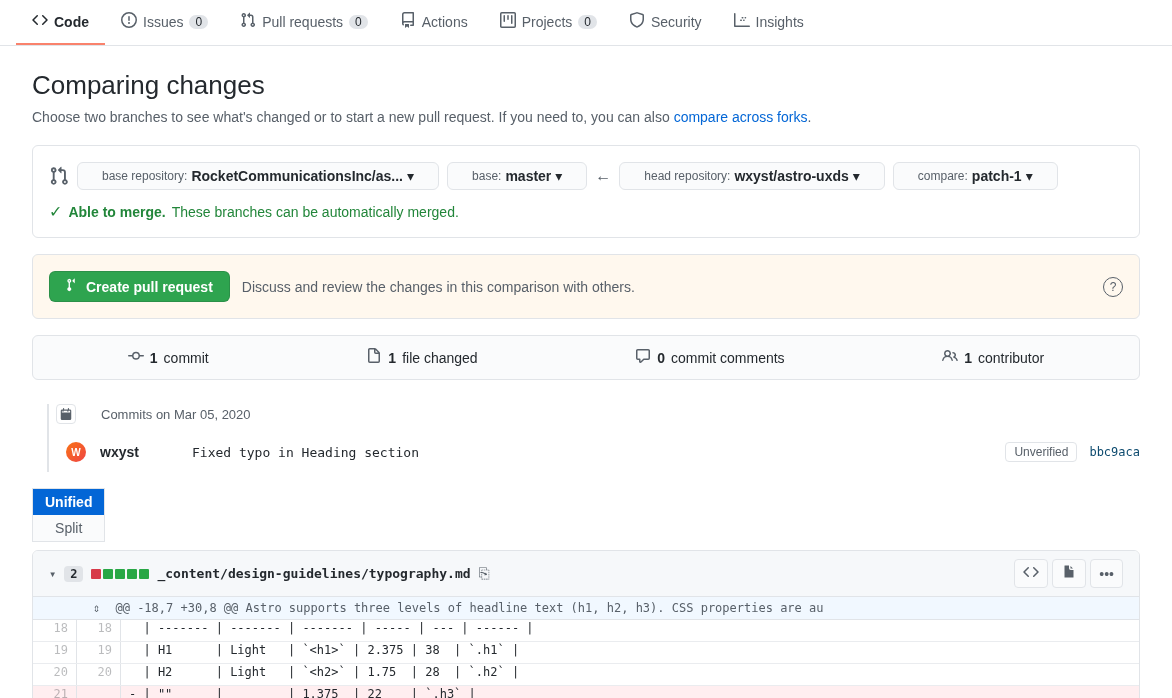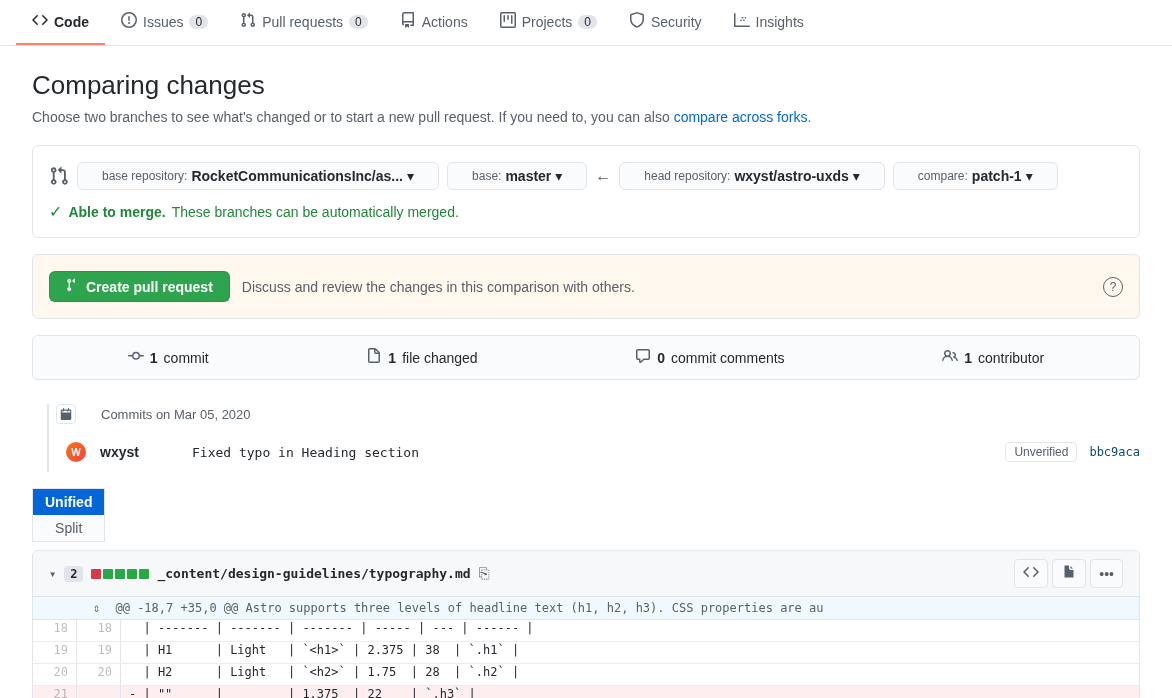--- a/index.html
+++ b/index.html
@@ -661,21 +661,21 @@
           <svg width="16" height="16" viewBox="0 0 16 16" fill="currentColor">
               <path fill-rule="evenodd" d="M3.75 1.5a.25.25 0 00-.25.25v11.5c0 .138.112.25.25.25h8.5a.25.25 0 00.25-.25V6H9.75A1.75 1.75 0 018 4.25V1.5H3.75zm5.75.56v2.19c0 .138.112.25.25.25h2.19L9.5 2.06z"></path>
             </svg>
         </button>
         <button class="diff-action-btn">•••</button>
       </div>
     </div>
 
     <div class="diff-hunk-header">
       <span style="margin-right:8px;">⇕</span>
-      <span>@@ -18,7 +35,0 @@ Astro supports three levels of headline text (h1, h2, h3). CSS properties are au</span>
+      <span>@@ -18,7 +30,8 @@ Astro supports three levels of headline text (h1, h2, h3). CSS properties are au</span>
     </div>
 
     <div class="diff-line context">
       <span class="line-num-old">18</span>
       <span class="line-num-new">18</span>
       <span class="line-content">  | ------- | ------- | ------- | ----- | --- | ------ |</span>
     </div>
     <div class="diff-line context">
       <span class="line-num-old">19</span>
       <span class="line-num-new">19</span>

